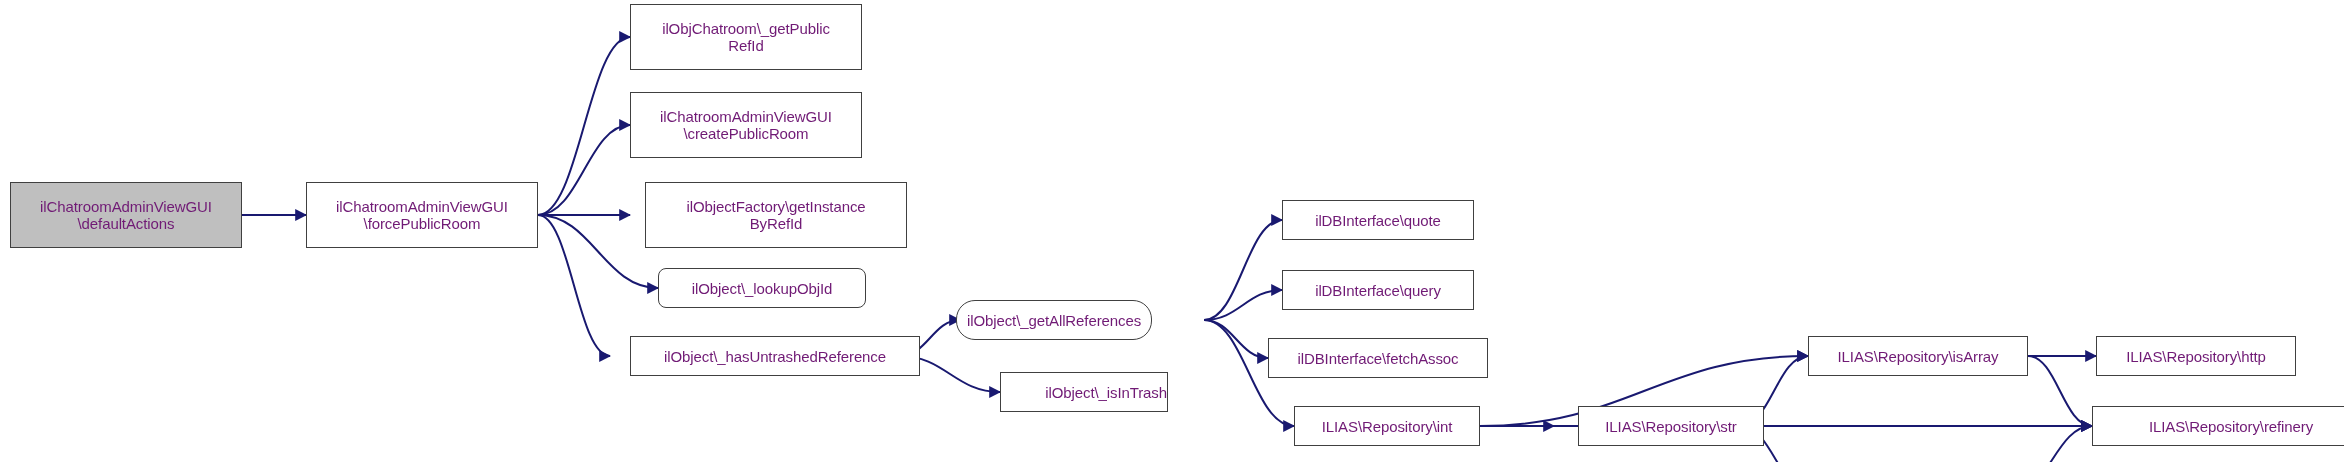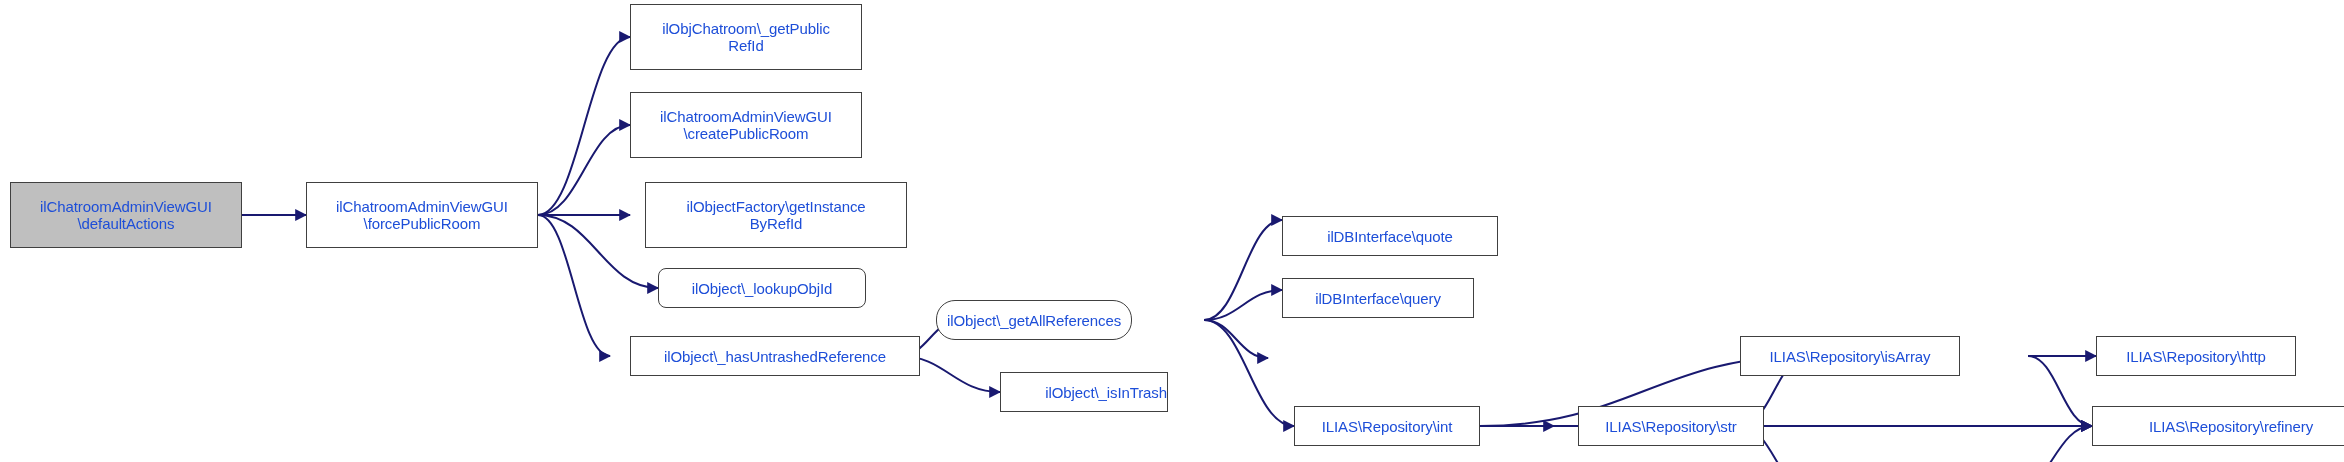--- a/index.html
+++ b/index.html
@@ -26,21 +26,21 @@
   }
   .node {
     position: absolute;
     box-sizing: border-box;
     display: flex;
     align-items: center;
     justify-content: center;
     text-align: center;
     border: 1px solid #404040;
     background: #ffffff;
-    color: #1d4ed8;
+    color: #701a75;
     font-size: 15px;
     line-height: 17px;
     white-space: pre-line;
     letter-spacing: -0.1px;
     z-index: 2;
   }
   .node.root {
     background: #bfbfbf;
     border-color: #404040;
   }
@@ -91,22 +91,23 @@
     <div class="node" style="left: 306px; top: 182px; width: 232px; height: 66px;"><span>ilChatroomAdminViewGUI
 \forcePublicRoom</span></div>
     <div class="node" style="left: 630px; top: 4px; width: 232px; height: 66px;"><span>ilObjChatroom\_getPublic
 RefId</span></div>
     <div class="node" style="left: 630px; top: 92px; width: 232px; height: 66px;"><span>ilChatroomAdminViewGUI
 \createPublicRoom</span></div>
     <div class="node" style="left: 645px; top: 182px; width: 262px; height: 66px;"><span>ilObjectFactory\getInstance
 ByRefId</span></div>
     <div class="node" style="left: 658px; top: 268px; width: 208px; height: 40px; border-radius: 8px;"><span>ilObject\_lookupObjId</span></div>
     <div class="node" style="left: 610px; top: 336px; width: 290px; height: 40px; margin-left: 20px;"><span>ilObject\_hasUntrashedReference</span></div>
-    <div class="node" style="left: 936px; top: 300px; width: 196px; height: 40px; border-radius: 19px;"><span>ilObject\_getAllReferences</span></div>
+    <div class="node" style="left: 956px; top: 300px; width: 196px; height: 40px; border-radius: 19px;"><span>ilObject\_getAllReferences</span></div>
     <div class="node" style="left: 1000px; top: 372px; width: 168px; height: 40px; justify-content: flex-end;"><span>ilObject\_isInTrash</span></div>
-    <div class="node" style="left: 1282px; top: 216px; width: 216px; height: 40px;"><span>ilDBInterface\quote</span></div>
-    <div class="node" style="left: 1282px; top: 270px; width: 192px; height: 40px; margin-top: 8px;"><span>ilDBInterface\query</span></div>
+    <div class="node" style="left: 1282px; top: 200px; width: 192px; height: 40px;"><span>ilDBInterface\quote</span></div>
+    <div class="node" style="left: 1282px; top: 270px; width: 192px; height: 40px;"><span>ilDBInterface\query</span></div>
+    <div class="node" style="left: 1268px; top: 338px; width: 220px; height: 40px;"><span>ilDBInterface\fetchAssoc</span></div>
     <div class="node" style="left: 1294px; top: 406px; width: 186px; height: 40px;"><span>ILIAS\Repository\int</span></div>
     <div class="node" style="left: 1554px; top: 406px; width: 186px; height: 40px; margin-left: 24px;"><span>ILIAS\Repository\str</span></div>
-    <div class="node" style="left: 1740px; top: 336px; width: 220px; height: 40px;"><span>ILIAS\Repository\isArray</span></div>
+    <div class="node" style="left: 1808px; top: 336px; width: 220px; height: 40px;"><span>ILIAS\Repository\isArray</span></div>
     <div class="node" style="left: 2096px; top: 336px; width: 200px; height: 40px; align-items: center;"><span>ILIAS\Repository\http</span></div>
     <div class="node" style="left: 2092px; top: 406px; width: 278px; height: 40px;"><span>ILIAS\Repository\refinery</span></div>
   </div>
 
 </body></html>

